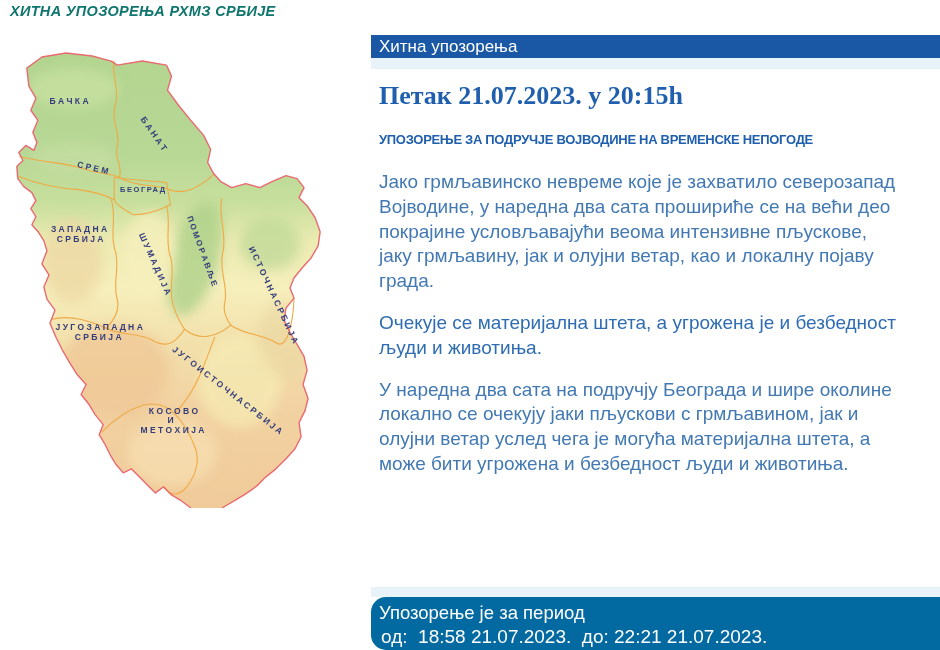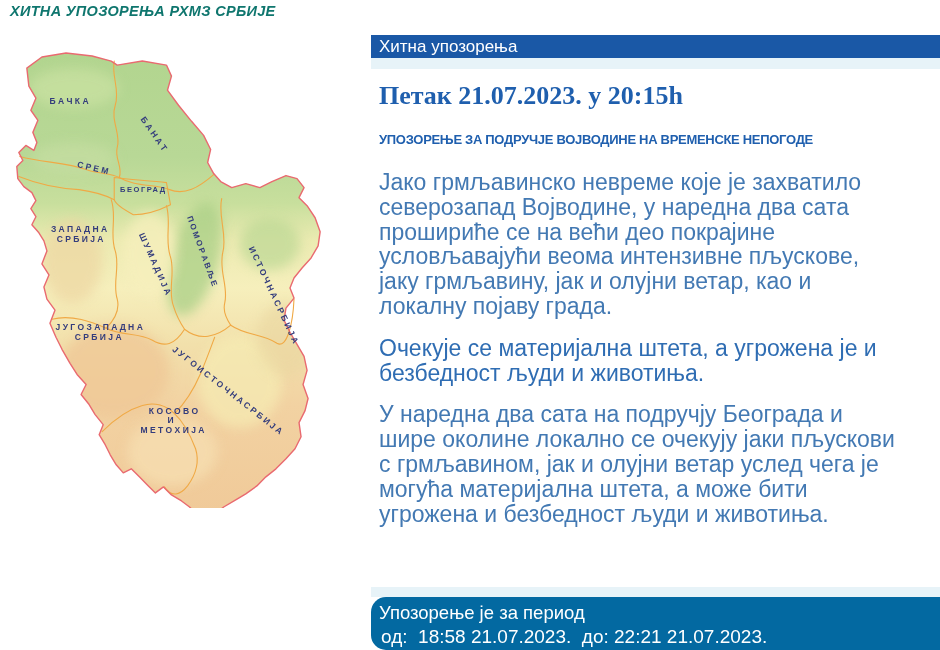--- a/index.html
+++ b/index.html
@@ -25,21 +25,21 @@
     margin-top:12px;font-size:26px;font-weight:bold;color:#1f5fae;
     font-family:"Liberation Serif", serif;
   }
   .warn-heading{
     margin-top:15px;max-width:460px;
     font-size:13px;font-weight:bold;color:#1f5fae;line-height:27px;
     letter-spacing:-0.3px;
   }
   .warn-p{
     margin-top:17px;max-width:525px;
-    font-size:23px;color:#4379b3;line-height:24.8px;
+    font-size:19px;color:#4379b3;line-height:24.8px;
   }
   .warn-p.bold{font-weight:normal;color:#2f6db3;max-width:520px;}
   .footer{position:absolute;left:0;top:552px;width:583px;}
   .footer .panel-strip{height:10px;}
   .footer-bar{
     height:53px;background:#0369a1;color:#ffffff;border-radius:15px;
   }
   .footer-line1{font-size:18.5px;padding:4px 0 0 8px;line-height:24px;}
   .footer-line2{font-size:19px;padding-left:10px;line-height:24px;}
   svg text{

